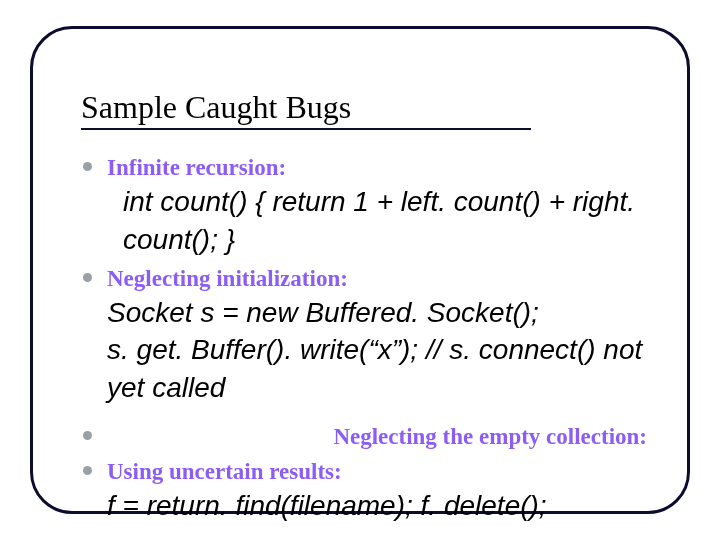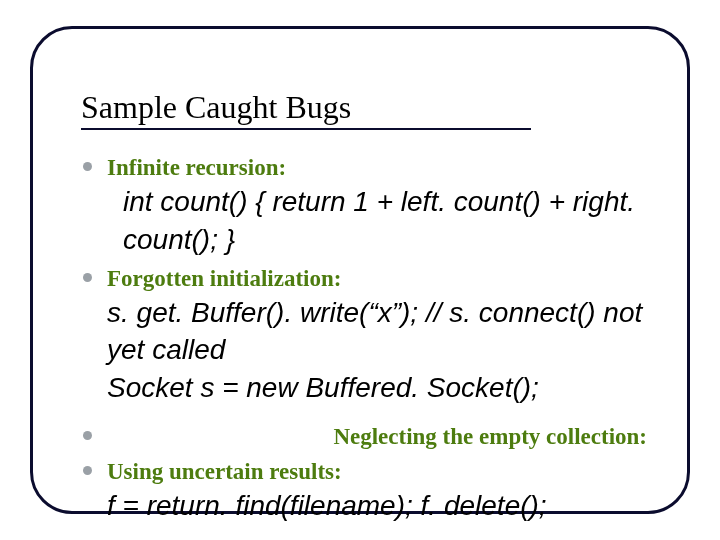--- a/index.html
+++ b/index.html
@@ -54,21 +54,21 @@
     width: 9px;
     height: 9px;
     background: #9aa0a6;
     border-radius: 50%;
   }
   .gap { margin-top: 14px; text-align: right; }
   .head {
     font-family: Georgia, 'Times New Roman', serif;
     font-size: 23px;
     font-weight: 700;
-    color: #4d7c0f;
+    color: #8b5cf6;
     line-height: 1.35;
   }
   .code {
     font-family: Arial, Helvetica, sans-serif;
     font-style: italic;
     font-size: 28px;
     color: #000;
     line-height: 1.35;
     padding-left: 16px;
   }
@@ -81,23 +81,23 @@
   <div class="frame">
     <div class="title-wrap">
       <h1 class="title">Sample Caught Bugs</h1>
     </div>
     <ul class="bullets">
       <li>
         <div class="head">Infinite recursion:</div>
         <div class="code">int count() { return 1 + left. count() + right. count(); }</div>
       </li>
       <li>
-        <div class="head">Forgotten initialization:</div>
+        <div class="head">Neglecting initialization:</div>
+        <div class="code noindent">Socket s = new Buffered. Socket();</div>
         <div class="code noindent">s. get. Buffer(). write(“x”);   // s. connect() not yet called</div>
-        <div class="code noindent">Socket s = new Buffered. Socket();</div>
       </li>
       <li class="gap">
         <div class="head">Neglecting the empty collection:</div>
       </li>
       <li>
         <div class="head">Using uncertain results:</div>
         <div class="code noindent">f = return. find(filename); f. delete();</div>
       </li>
     </ul>
   </div>

